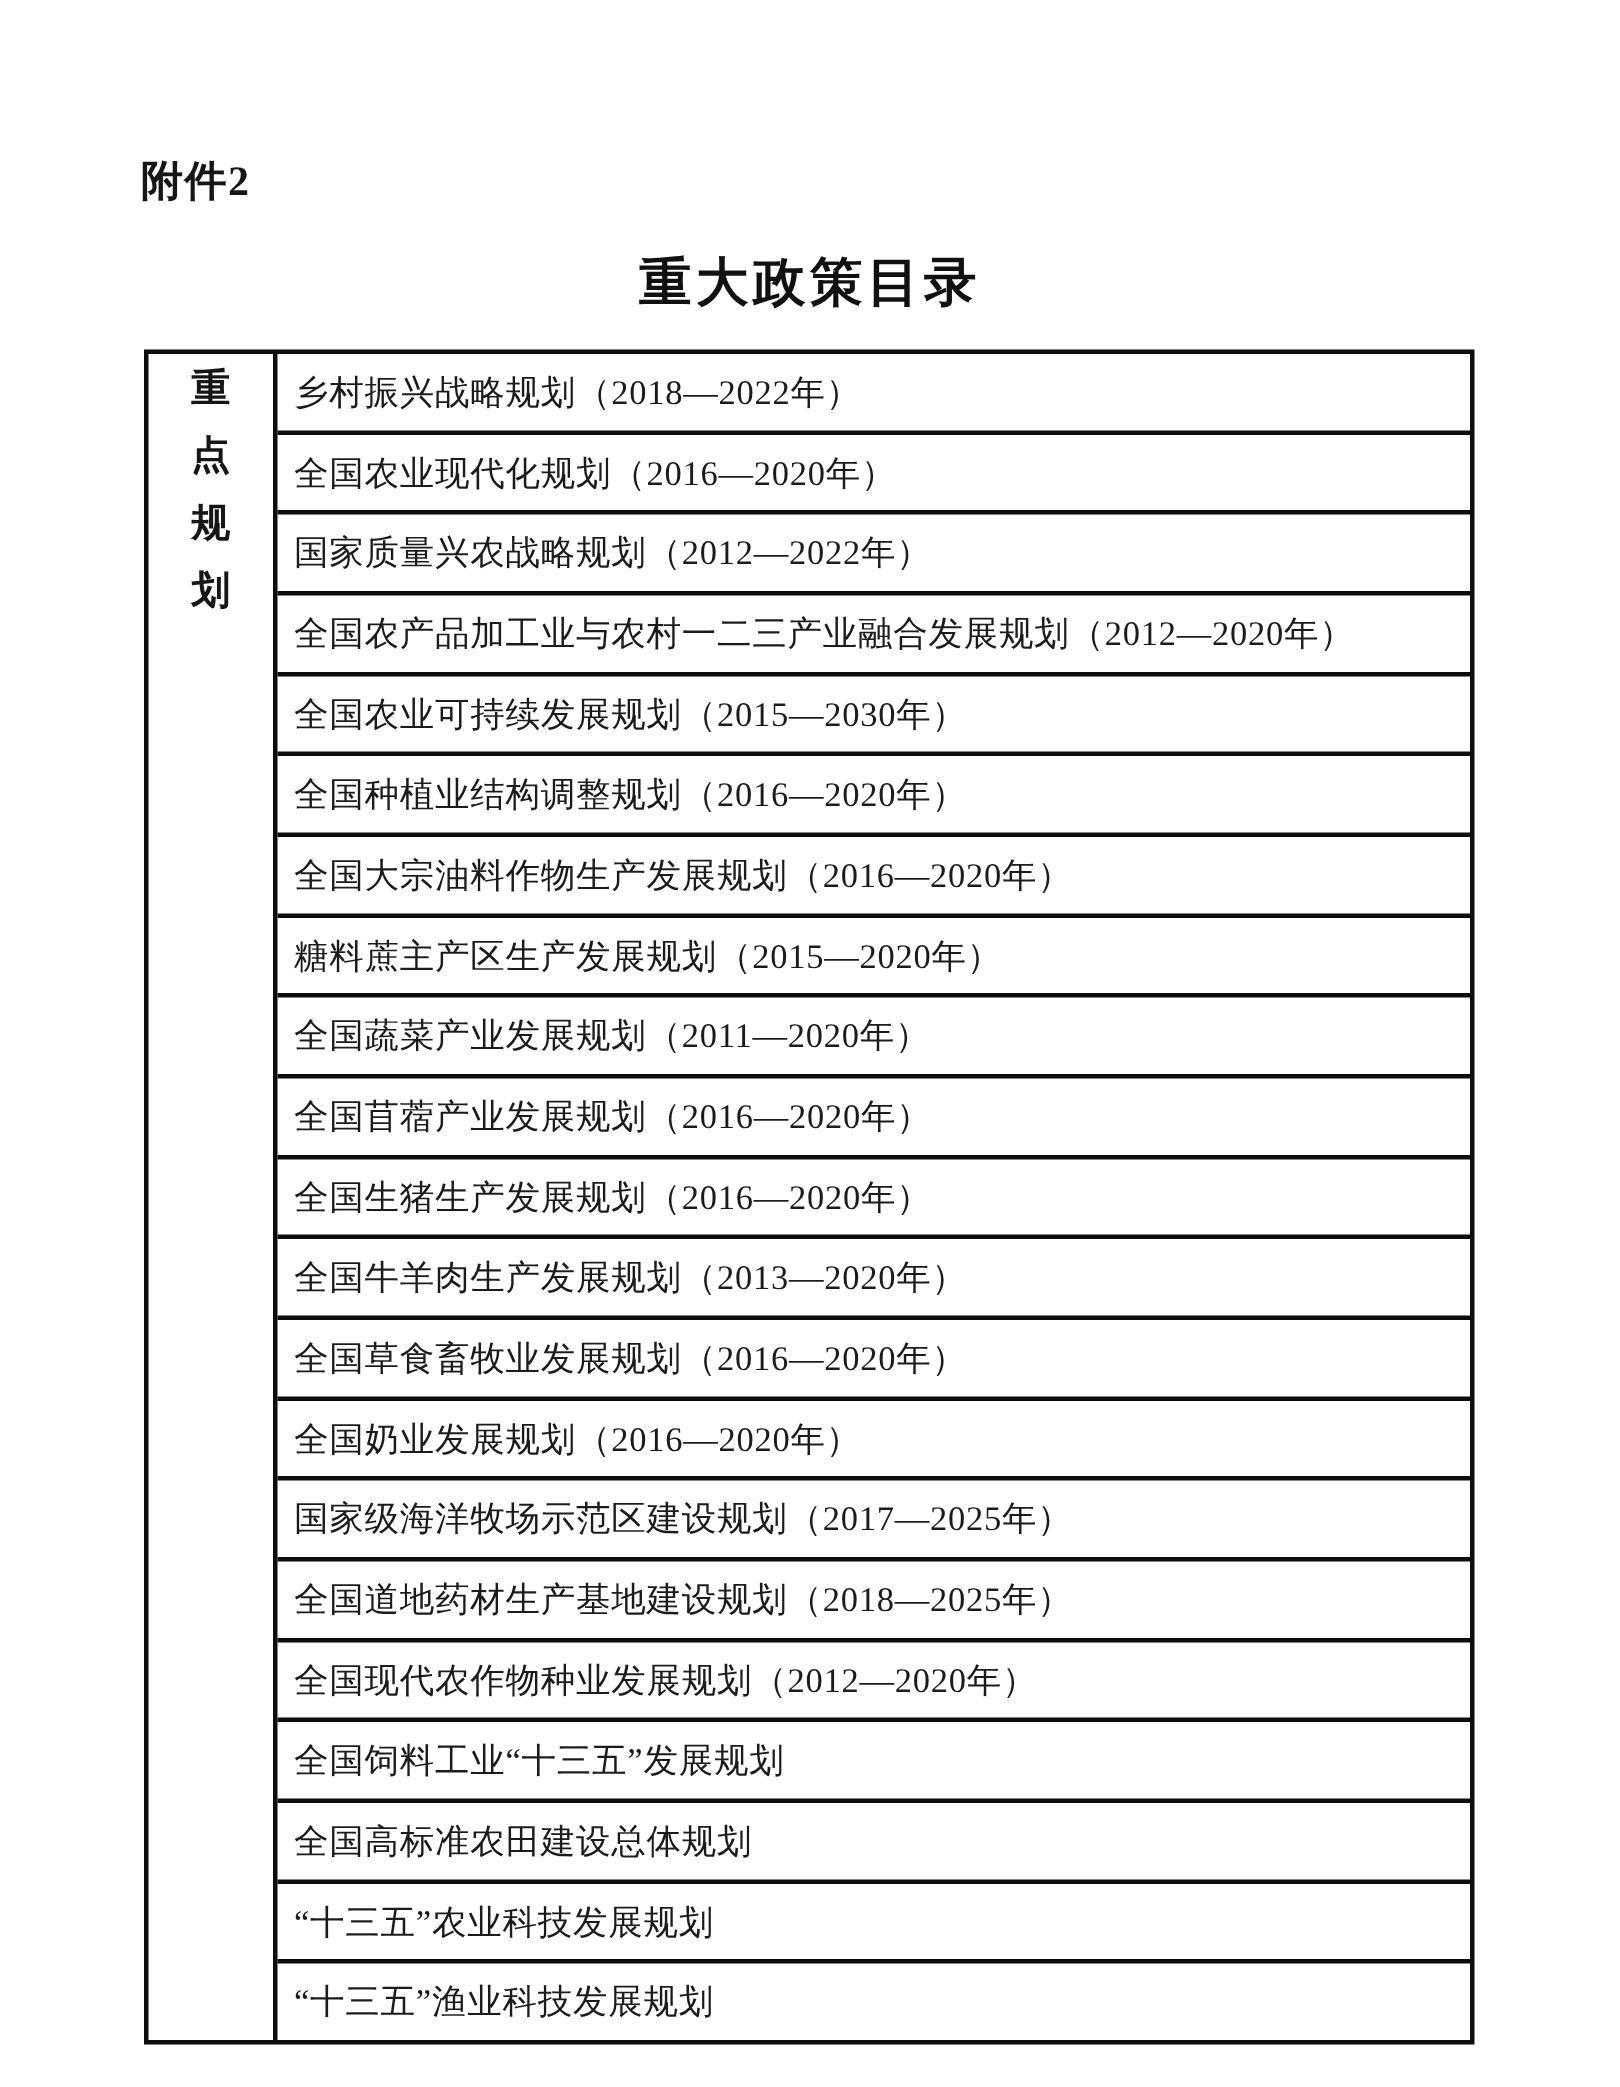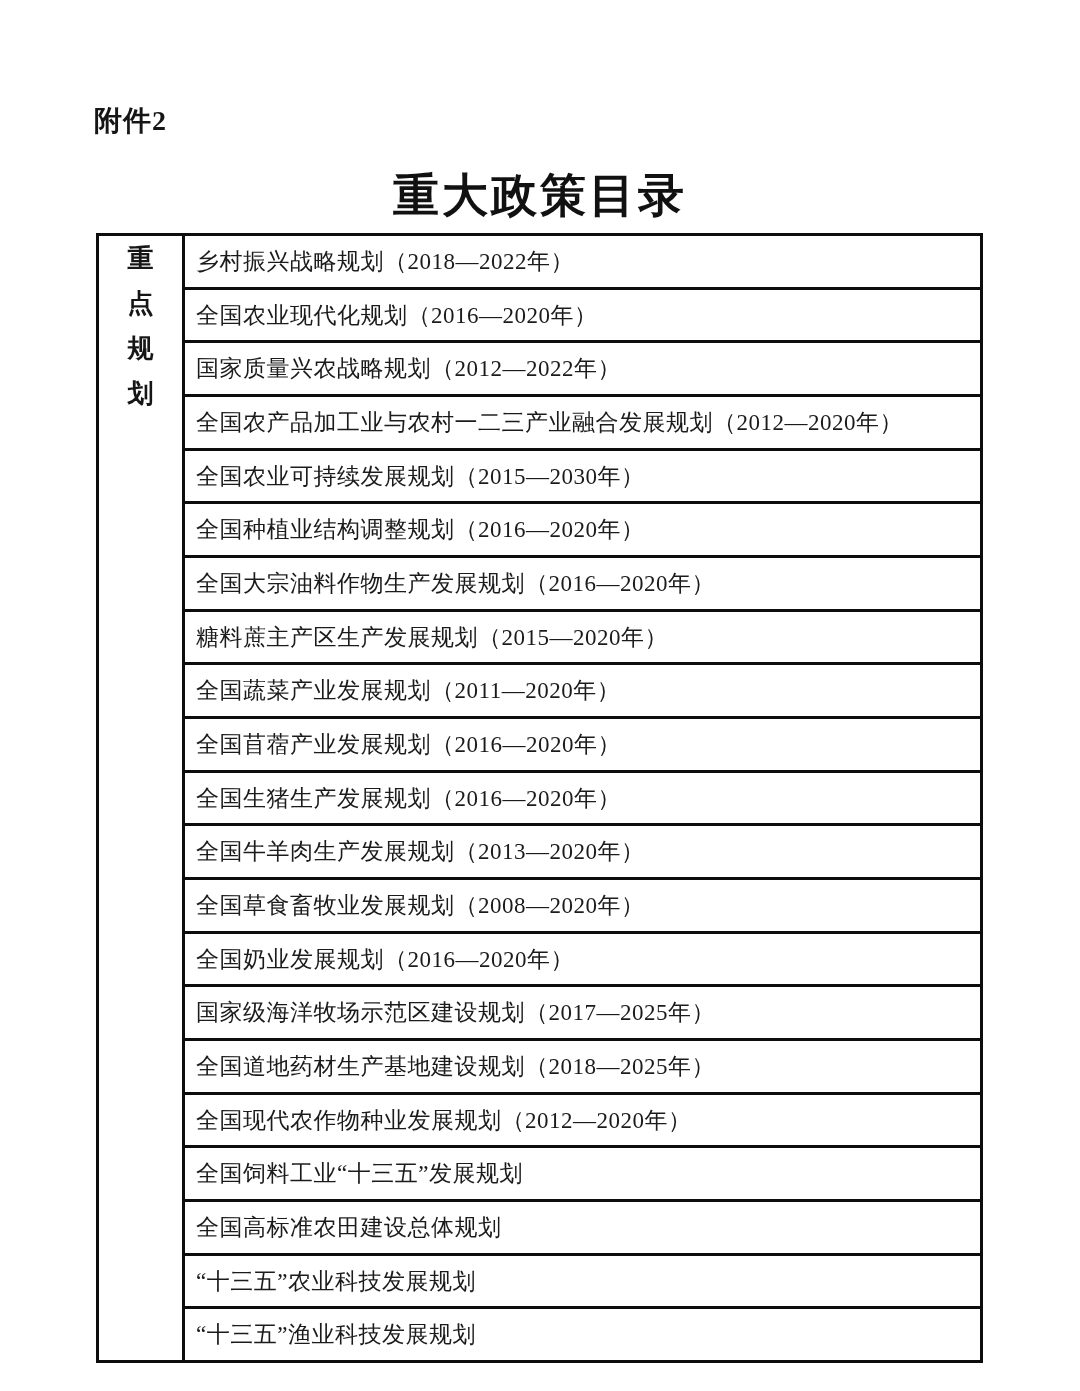--- a/index.html
+++ b/index.html
@@ -22,21 +22,21 @@
     font-weight: 600;
     letter-spacing: 1px;
     color: #161616;
   }
   .doc-title {
     position: absolute;
     left: 0;
     top: 165px;
     width: 100%;
     text-align: center;
-    font-size: 46px;
+    font-size: 35px;
     font-weight: bold;
     letter-spacing: 3px;
     color: #111111;
   }
   .policy-table {
     position: absolute;
     left: 96px;
     top: 233px;
     width: 887px;
     height: 1130px;
@@ -128,21 +128,21 @@
       <div class="t-row">
           <span class="cell-text">全国苜蓿产业发展规划（2016—2020年）</span>
         </div>
       <div class="t-row">
           <span class="cell-text">全国生猪生产发展规划（2016—2020年）</span>
         </div>
       <div class="t-row">
           <span class="cell-text">全国牛羊肉生产发展规划（2013—2020年）</span>
         </div>
       <div class="t-row">
-          <span class="cell-text">全国草食畜牧业发展规划（2008—2020年）</span>
+          <span class="cell-text">全国草食畜牧业发展规划（2016—2020年）</span>
         </div>
       <div class="t-row">
           <span class="cell-text">全国奶业发展规划（2016—2020年）</span>
         </div>
       <div class="t-row">
           <span class="cell-text">国家级海洋牧场示范区建设规划（2017—2025年）</span>
         </div>
       <div class="t-row">
           <span class="cell-text">全国道地药材生产基地建设规划（2018—2025年）</span>
         </div>

